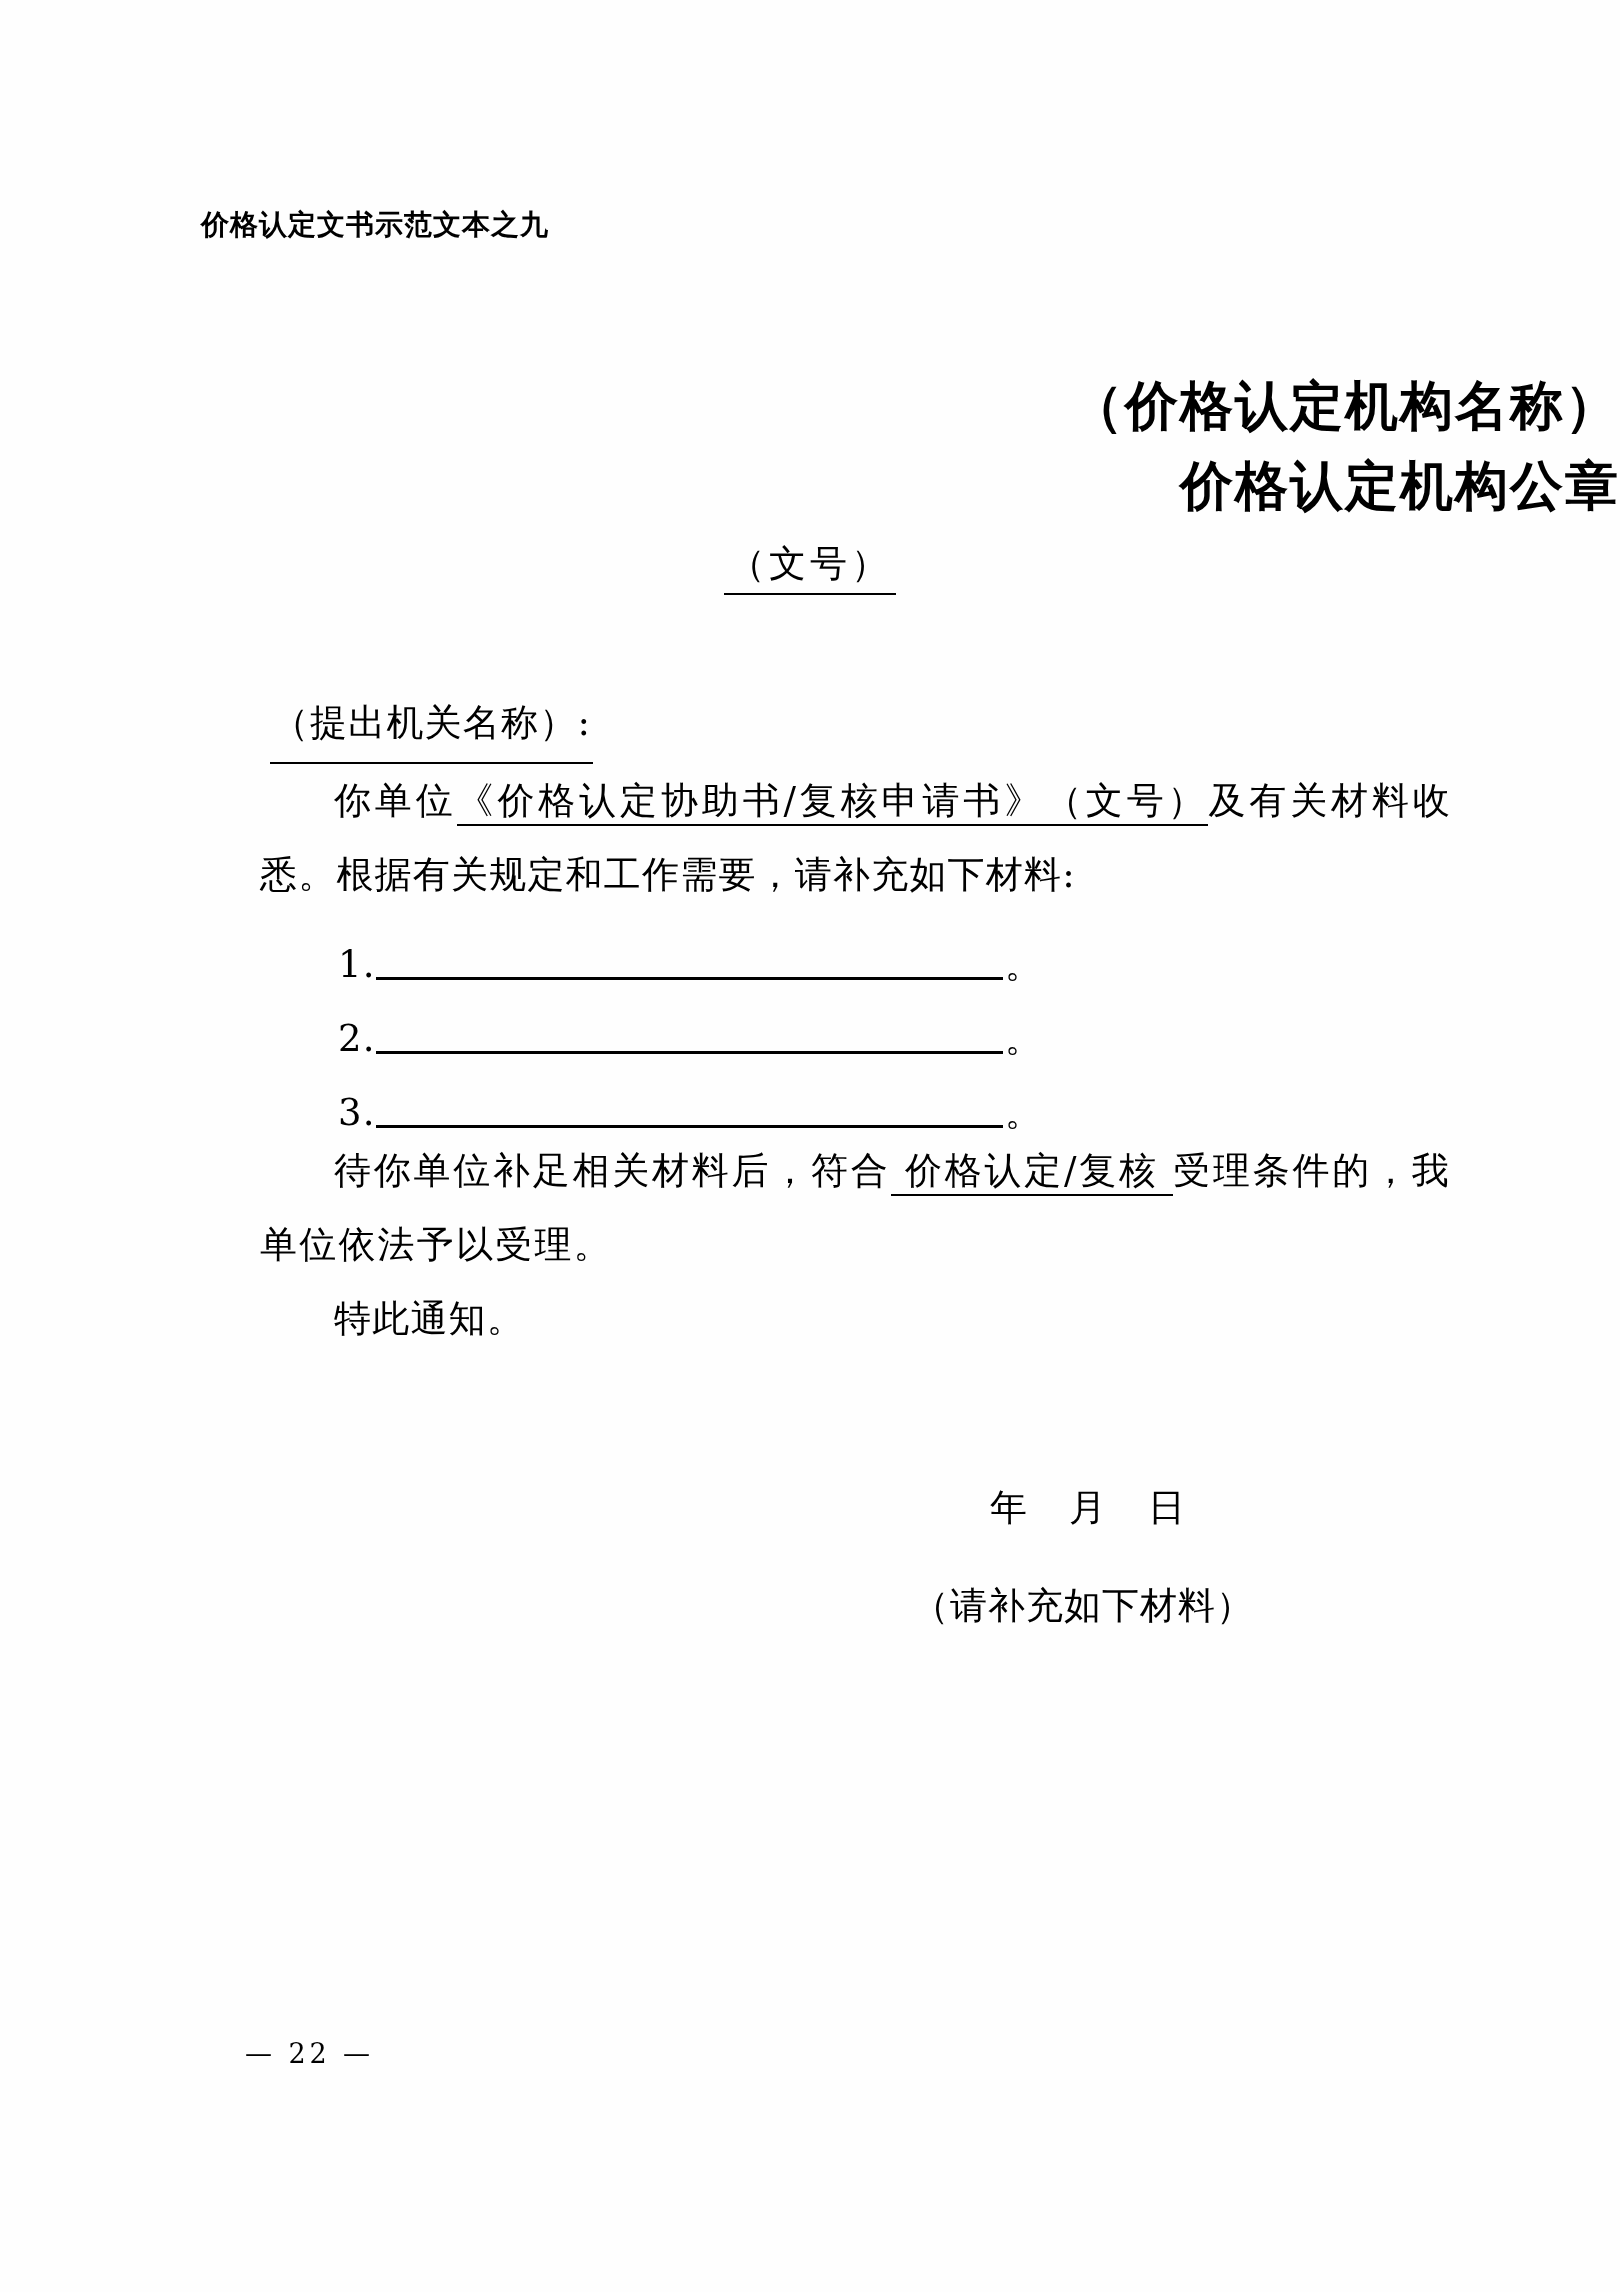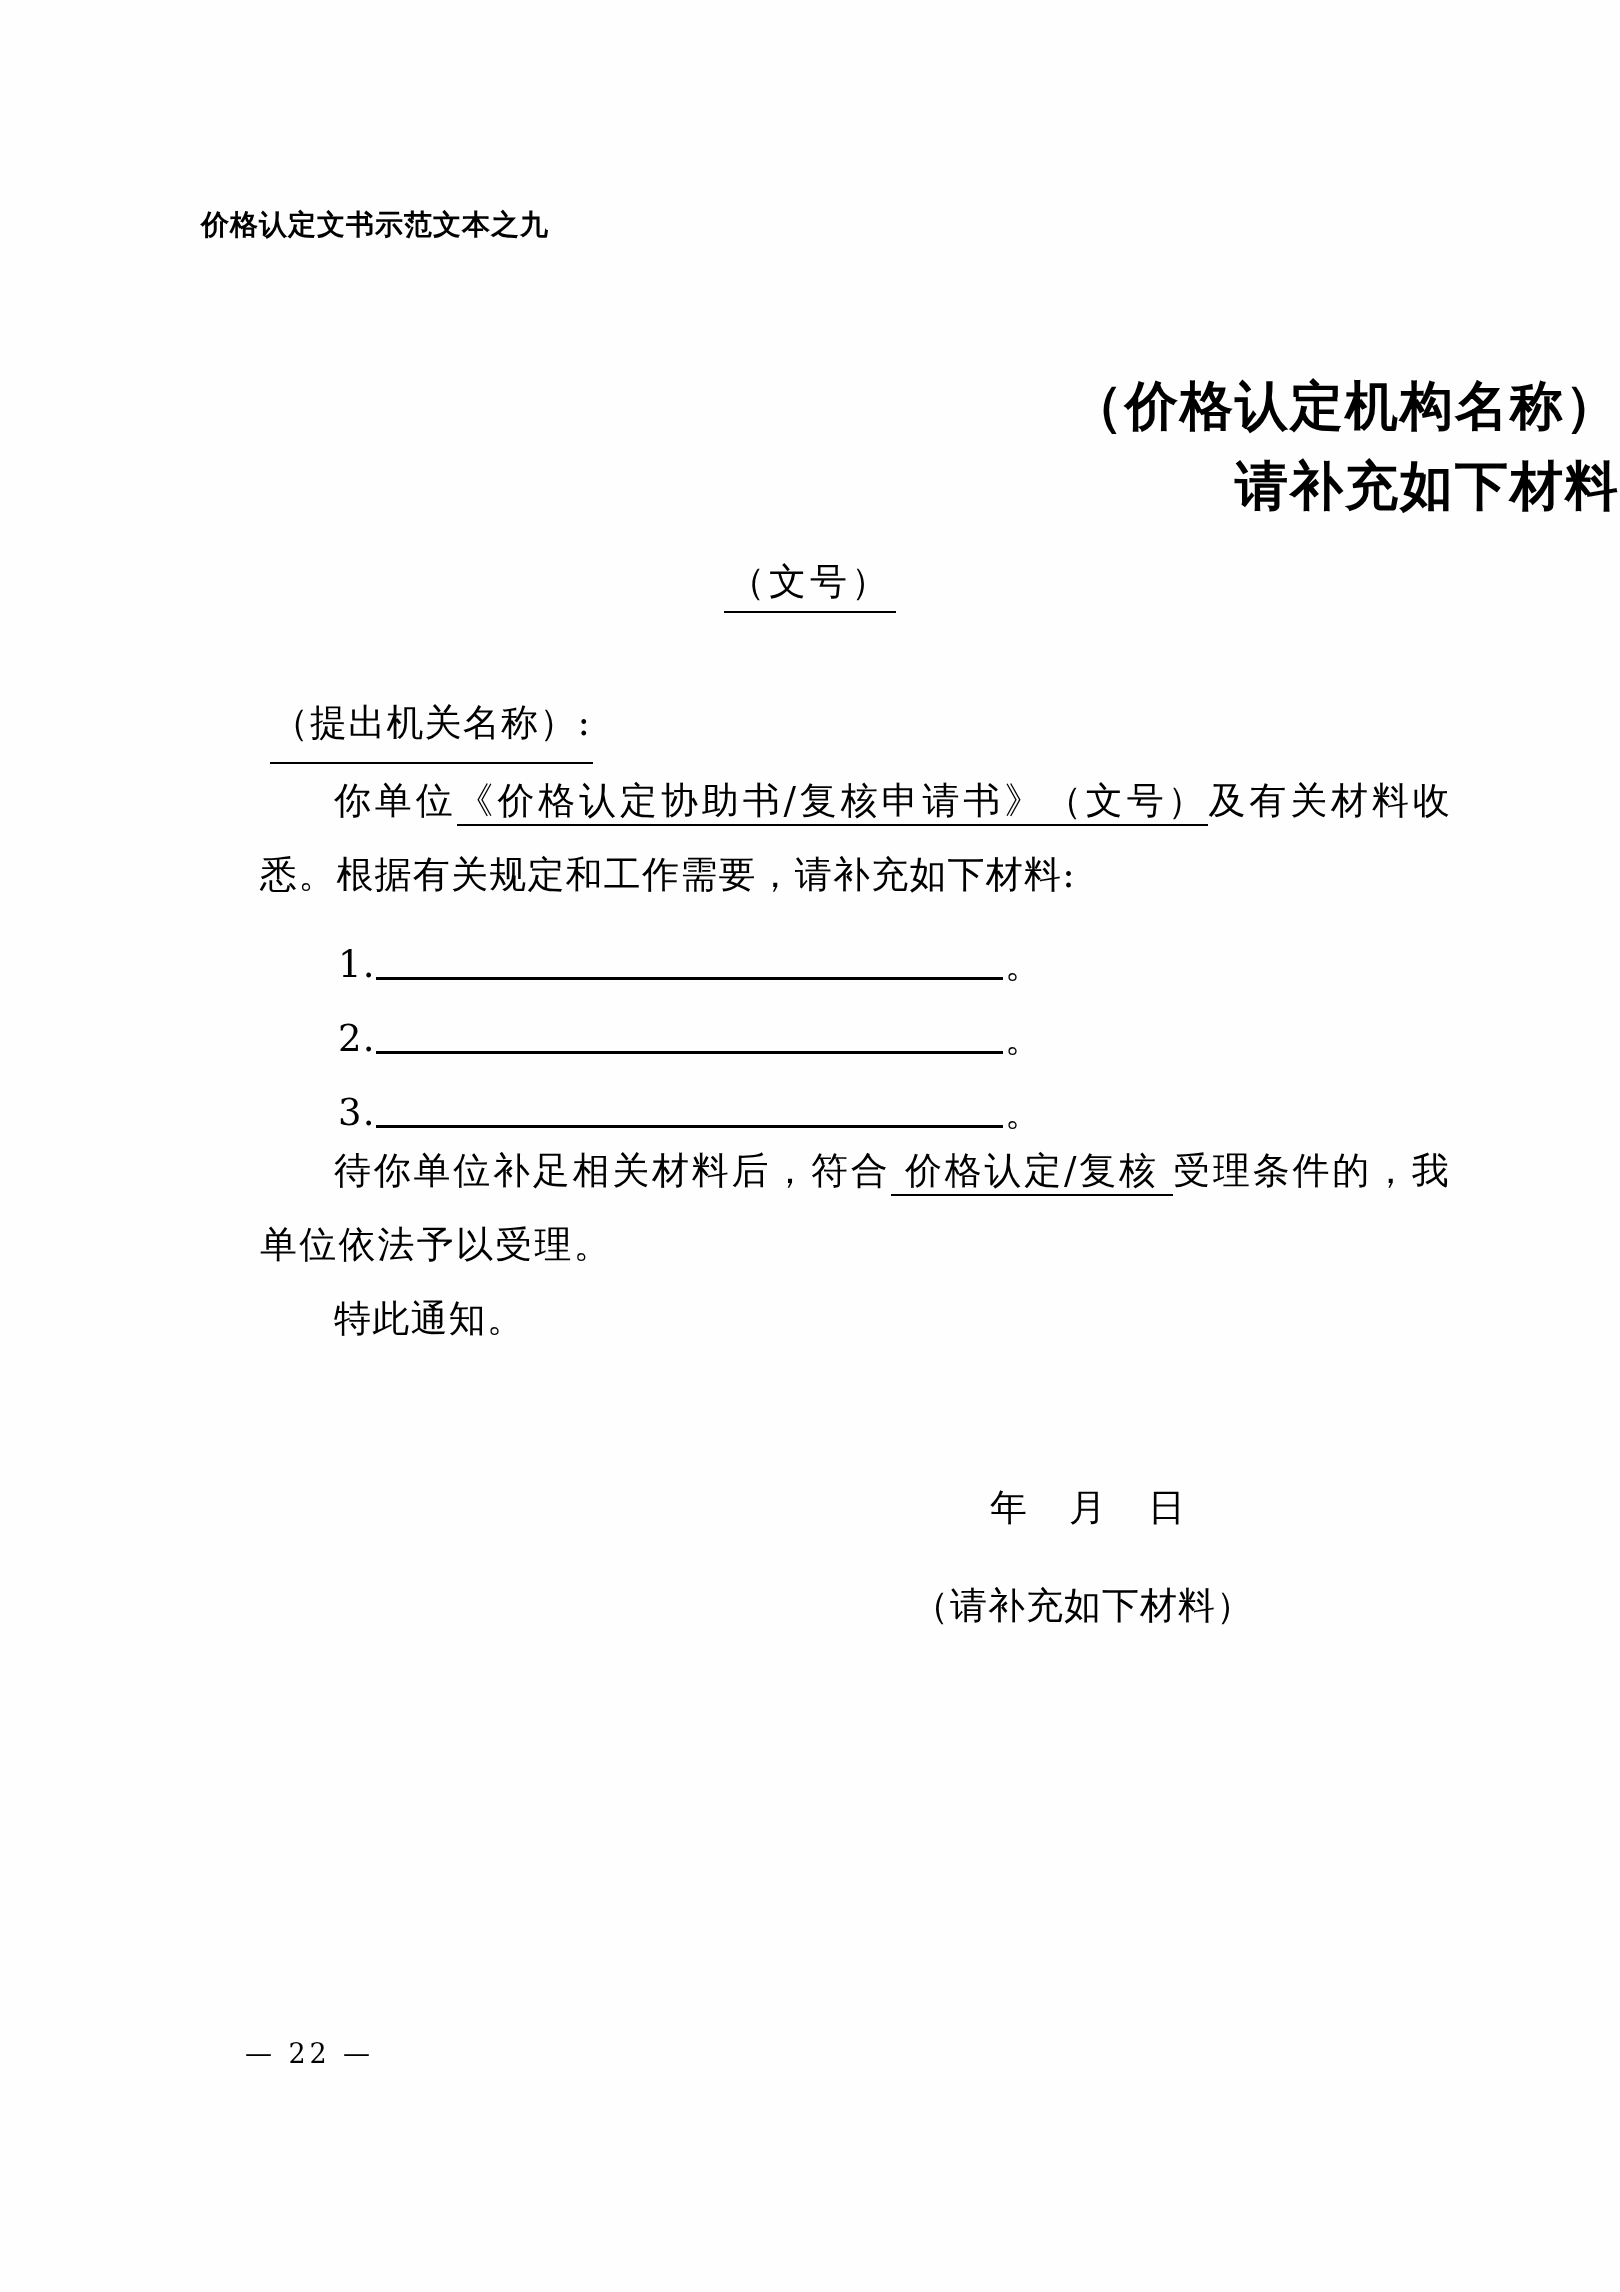--- a/index.html
+++ b/index.html
@@ -60,21 +60,20 @@
     text-align: center;
   }
   .docnum {
     display: inline-block;
     font-size: 37px;
     line-height: 53px;
     letter-spacing: 3.9px;
     border-bottom: 2.9px solid #000;
     padding: 0 3.9px 2.9px 3.9px;
     white-space: nowrap;
-    margin-top: 18px;
   }
 
   
   .body-area {
     position: absolute;
     left: 218px;
     top: 686px;
     width: 1191px;
     font-size: 37px;
     line-height: 74px;
@@ -170,21 +169,21 @@
 </style>
 </head>
 <body>
 
 <div class="page">
 
   <div class="doc-header">价格认定文书示范文本之九</div>
 
   <div class="title-block">
     <div class="title-line">（价格认定机构名称）</div>
-    <div class="title-line">请补充如下材料</div>
+    <div class="title-line">价格认定机构公章</div>
   </div>
 
   <div class="docnum-wrap">
     <span class="docnum">（文号）</span>
   </div>
 
   <div class="body-area">
 
     <div>
       <span class="recipient">（提出机关名称）:</span>

